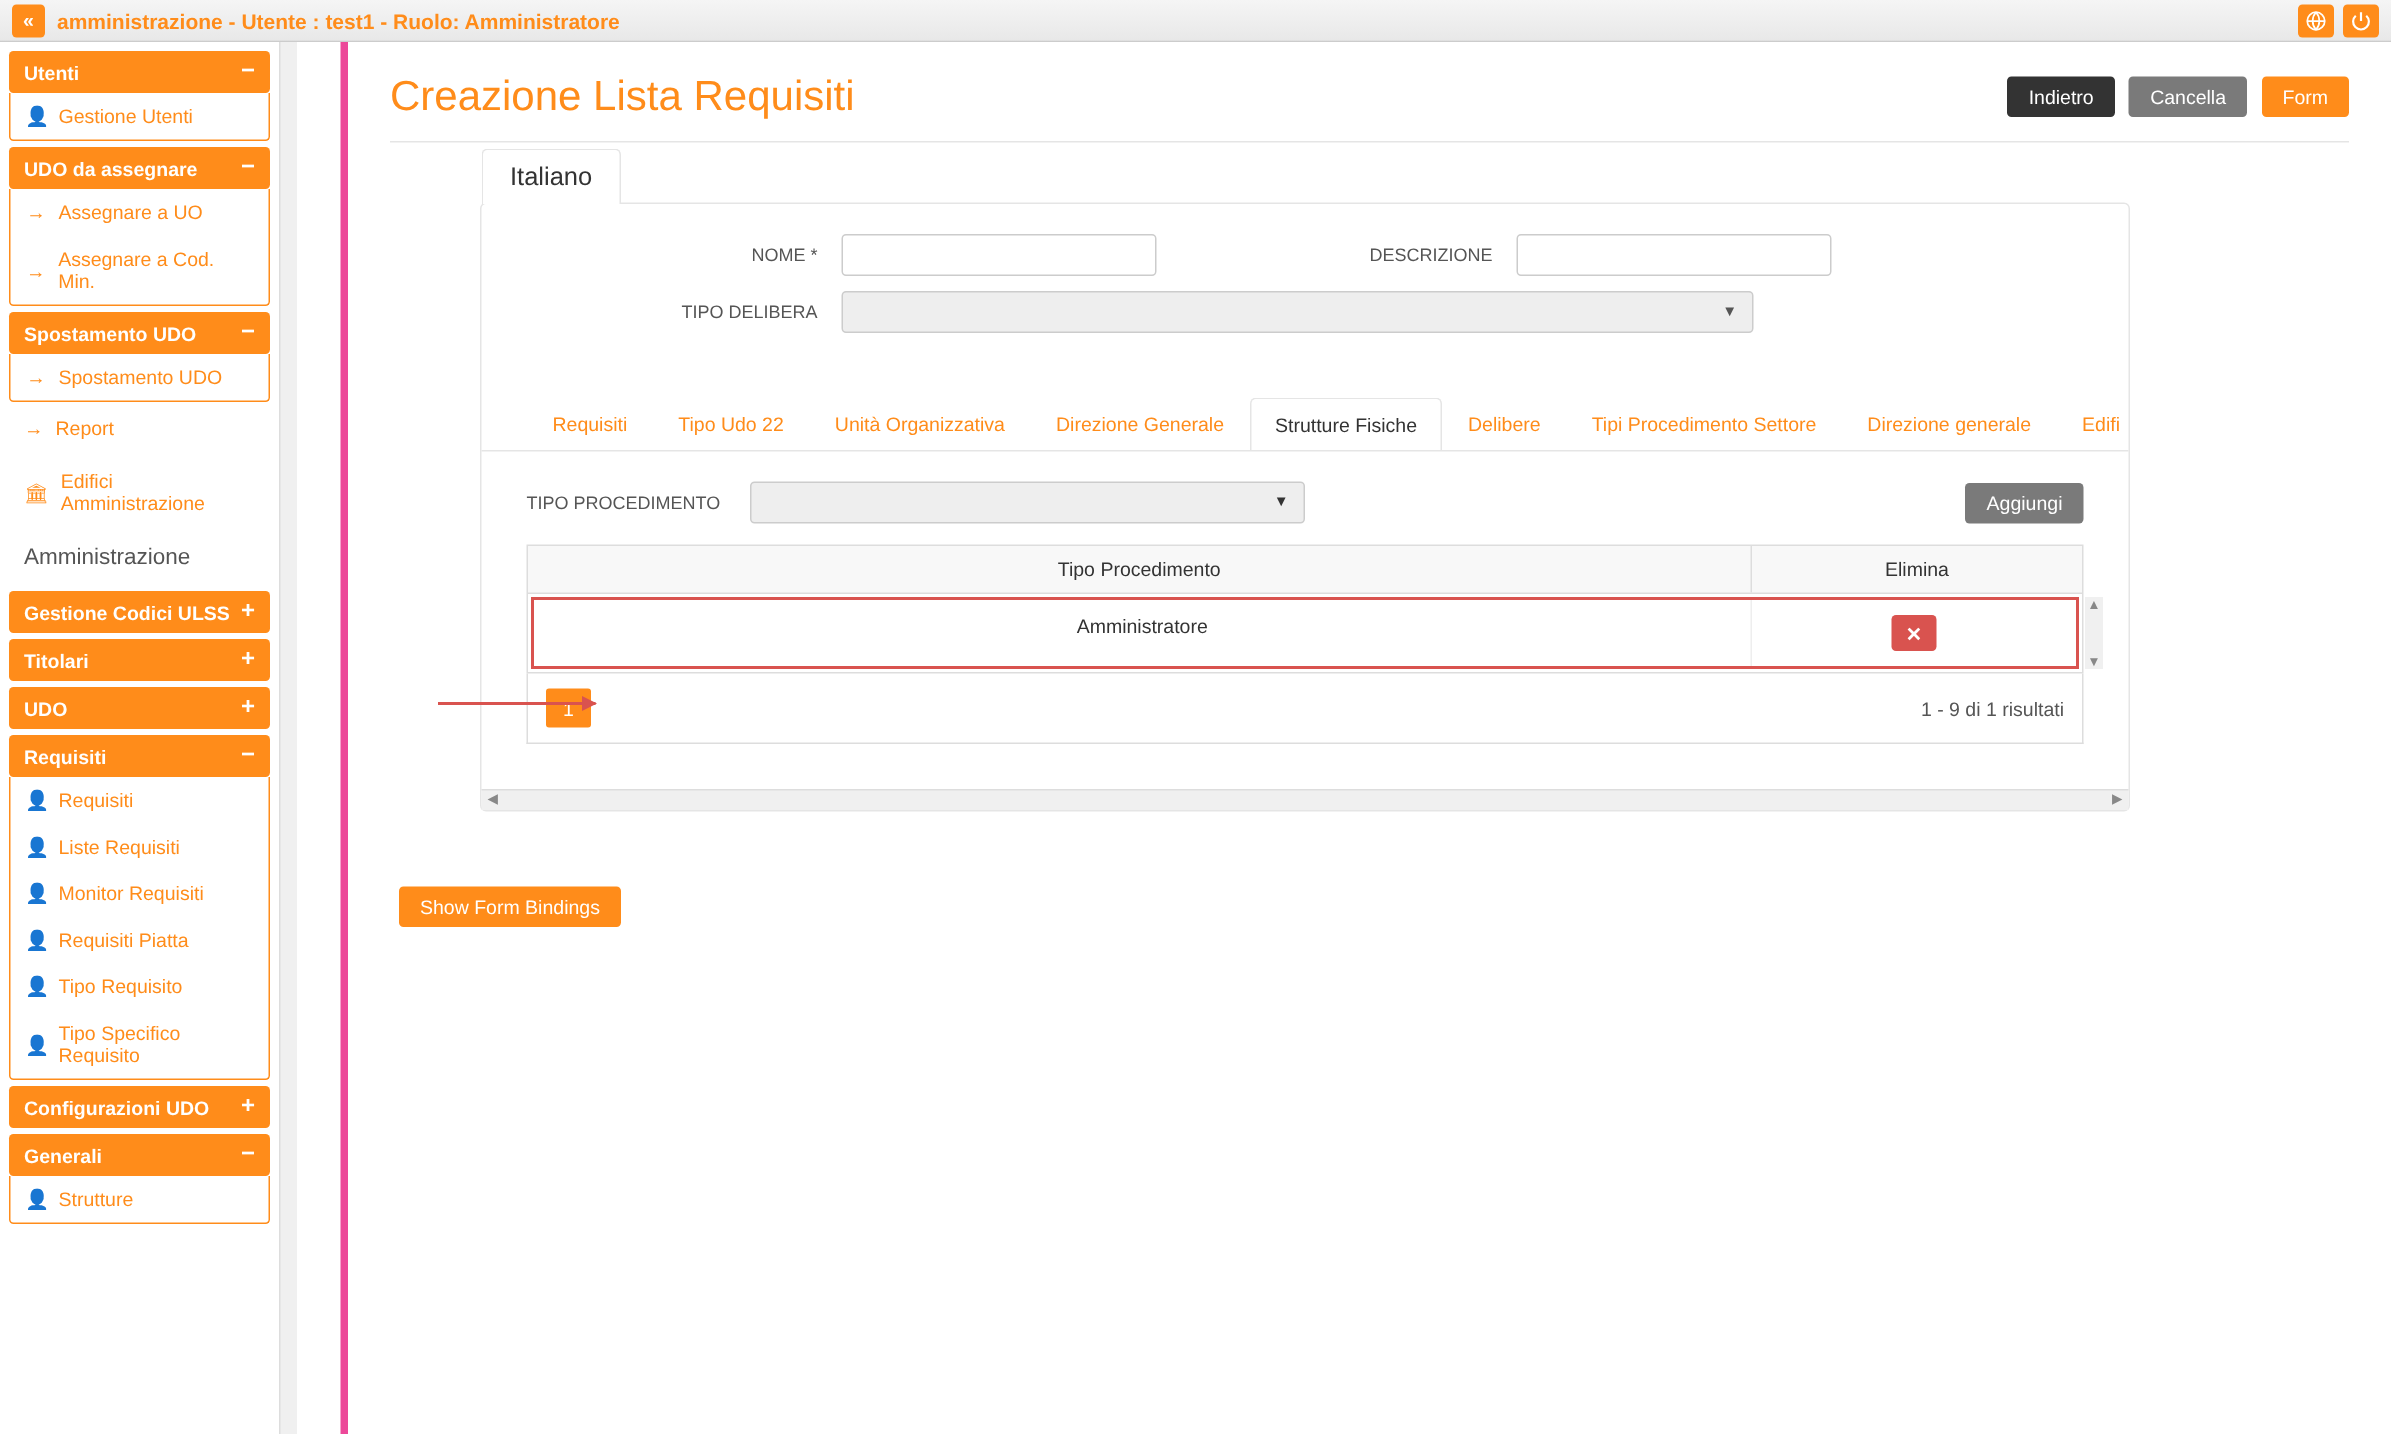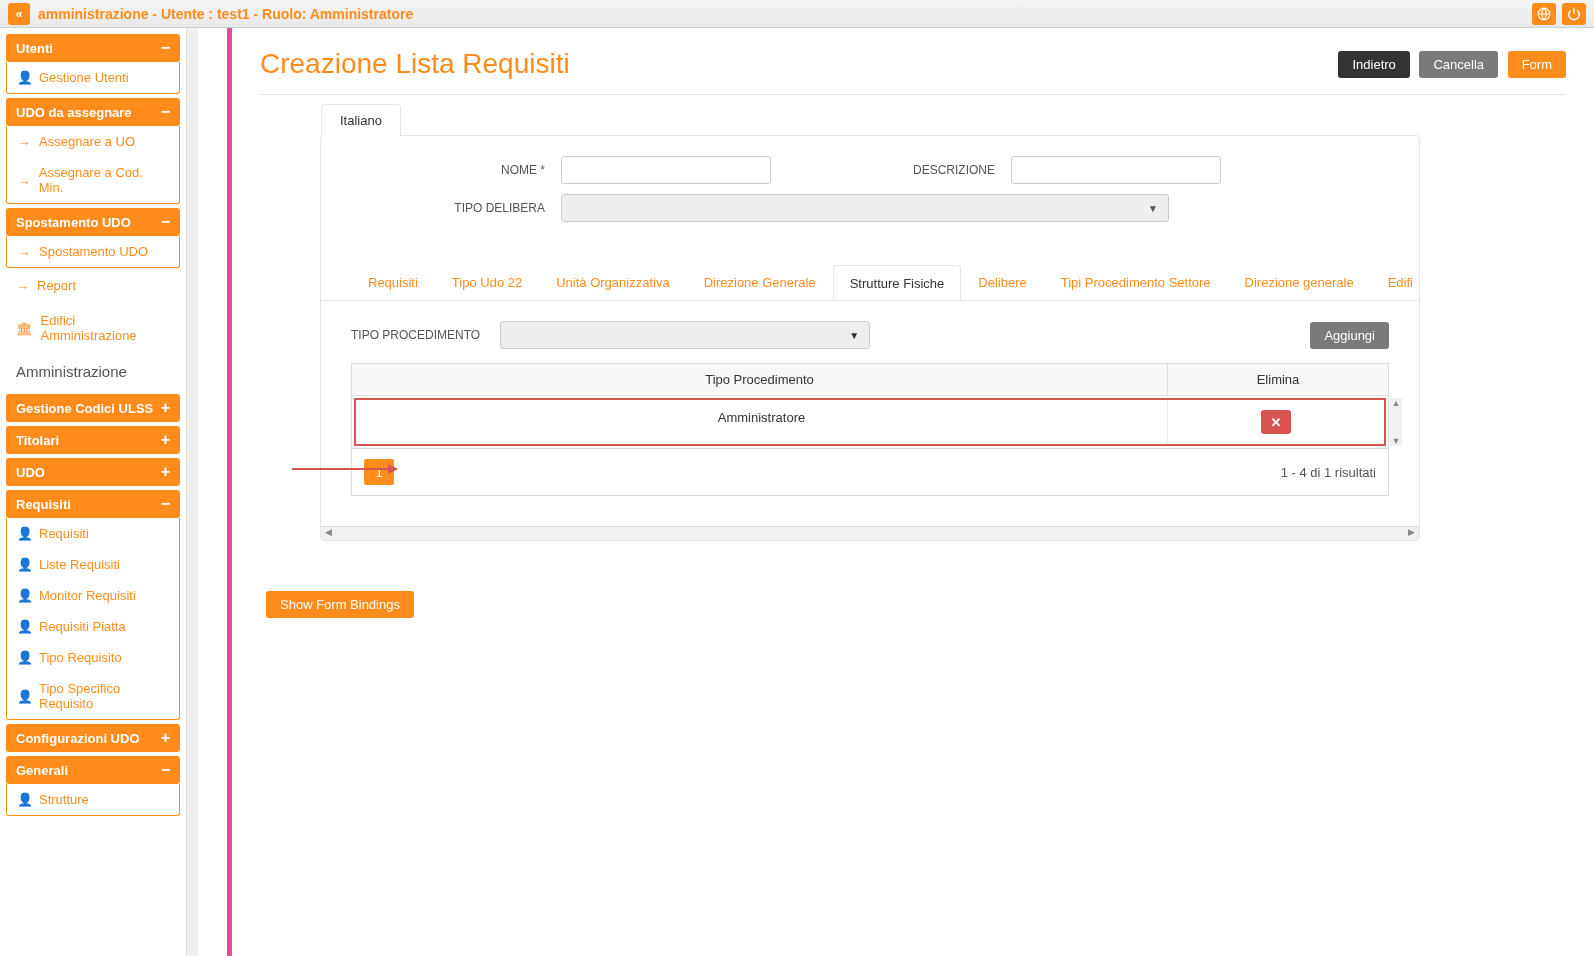--- a/index.html
+++ b/index.html
@@ -27,21 +27,21 @@
 
 .main { flex: 1; padding: 20px 28px; overflow: auto; position: relative; }
 .page-head { display: flex; justify-content: space-between; align-items: center; border-bottom: 1px solid #e5e5e5; padding-bottom: 14px; margin-bottom: 28px; }
 .page-title { color: #ff8c1a; font-size: 28px; font-weight: 400; }
 .btn { padding: 6px 14px; border-radius: 3px; border: none; cursor: pointer; font-size: 13px; color: #fff; margin-left: 6px; }
 .btn-dark { background: #333; }
 .btn-grey { background: #7a7a7a; }
 .btn-orange { background: #ff8c1a; }
 
 .card { border: 1px solid #e5e5e5; border-radius: 4px; background: #fff; max-width: 1100px; margin-left: 60px; position: relative; }
-.tab-lang { position: absolute; top: 0; left: 0; background: #fff; border: 1px solid #e5e5e5; border-bottom: none; padding: 8px 18px; font-size: 13px; transform: translateY(-100%); border-radius: 4px 4px 0 0; }
+.tab-lang { position: absolute; top: 0; left: 0; background: #fff; border: 1px solid #e5e5e5; border-bottom: none; padding: 8px 18px; font-size: 17px; transform: translateY(-100%); border-radius: 4px 4px 0 0; }
 .form-area { padding: 20px 40px 30px; }
 .form-row { display: flex; align-items: center; margin-bottom: 12px; }
 .form-label { width: 200px; text-align: right; font-size: 12px; color: #555; padding-right: 16px; }
 .form-input { border: 1px solid #ccc; border-radius: 3px; height: 28px; padding: 0 8px; width: 210px; }
 .form-select { border: 1px solid #ccc; border-radius: 3px; height: 28px; background: #eee; position: relative; }
 .form-select .caret { position: absolute; right: 10px; top: 50%; transform: translateY(-50%); font-size: 10px; color: #555; }
 .form-row-2col { display: flex; gap: 40px; }
 .form-col { display: flex; align-items: center; }
 
 .inner-tabs { display: flex; border-bottom: 1px solid #e5e5e5; padding: 0 30px; overflow-x: auto; gap: 0; }
@@ -283,21 +283,21 @@
                   </div>
               </div>
               <div class="vscroll">
                   <span class="arr">▲</span>
                   <span class="arr">▼</span>
                 </div>
             </div>
           </div>
           <div class="table-foot">
             <div class="page-num">1</div>
-            <div class="results-text">1 - 4 di 1 risultati</div>
+            <div class="results-text">1 - 9 di 1 risultati</div>
           </div>
         </div>
 
         <div class="hscroll">
             <span class="arr">◀</span>
             <span class="arr">▶</span>
           </div>
       </div>
     </div>
 

